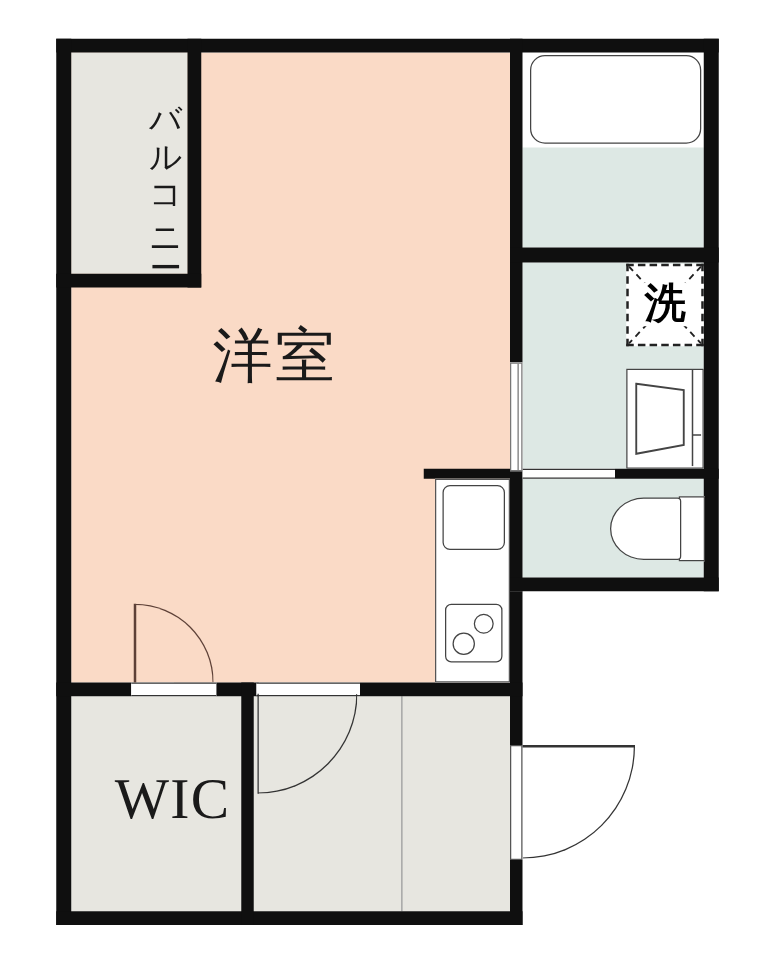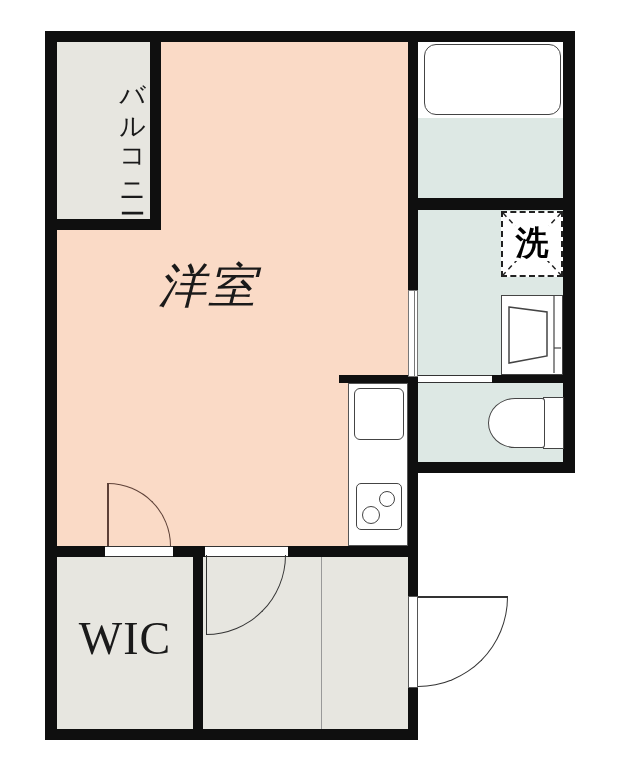--- a/index.html
+++ b/index.html
@@ -120,19 +120,19 @@
 
   <div class="fixture" style="left:348px;top:383px;width:60px;height:163px;border-width:1px;border-color:#555;"></div>
   <div class="fixture" style="left:354px;top:388px;width:50px;height:52px;border-radius:6px;"></div>
   <div class="fixture" style="left:356px;top:483px;width:46px;height:47px;border-radius:5px;">
     <div style="position:absolute;left:5px;top:22px;width:18px;height:18px;border:1.3px solid #444;border-radius:50%;box-sizing:border-box;"></div>
     <div style="position:absolute;left:22px;top:7px;width:16px;height:16px;border:1.3px solid #444;border-radius:50%;box-sizing:border-box;"></div>
   </div>
 
   <div class="label balcony-label" style="left:57px;top:50px;width:93px;height:170px;display:flex;justify-content:center;">バルコニー</div>
 
-  <div class="label room-title" style="left:48px;top:256px;width:320px;font-style:italic;">
+  <div class="label room-title" style="left:60px;top:256px;width:320px;">
     <div>洋室</div>
   </div>
 
-  <div class="label wic-title" style="left:57px;top:612px;width:136px;">WIC</div>
+  <div class="label wic-title" style="left:57px;top:612px;width:136px;padding-left:13px;">WIC</div>
 
 </div>
 
 </body></html>

